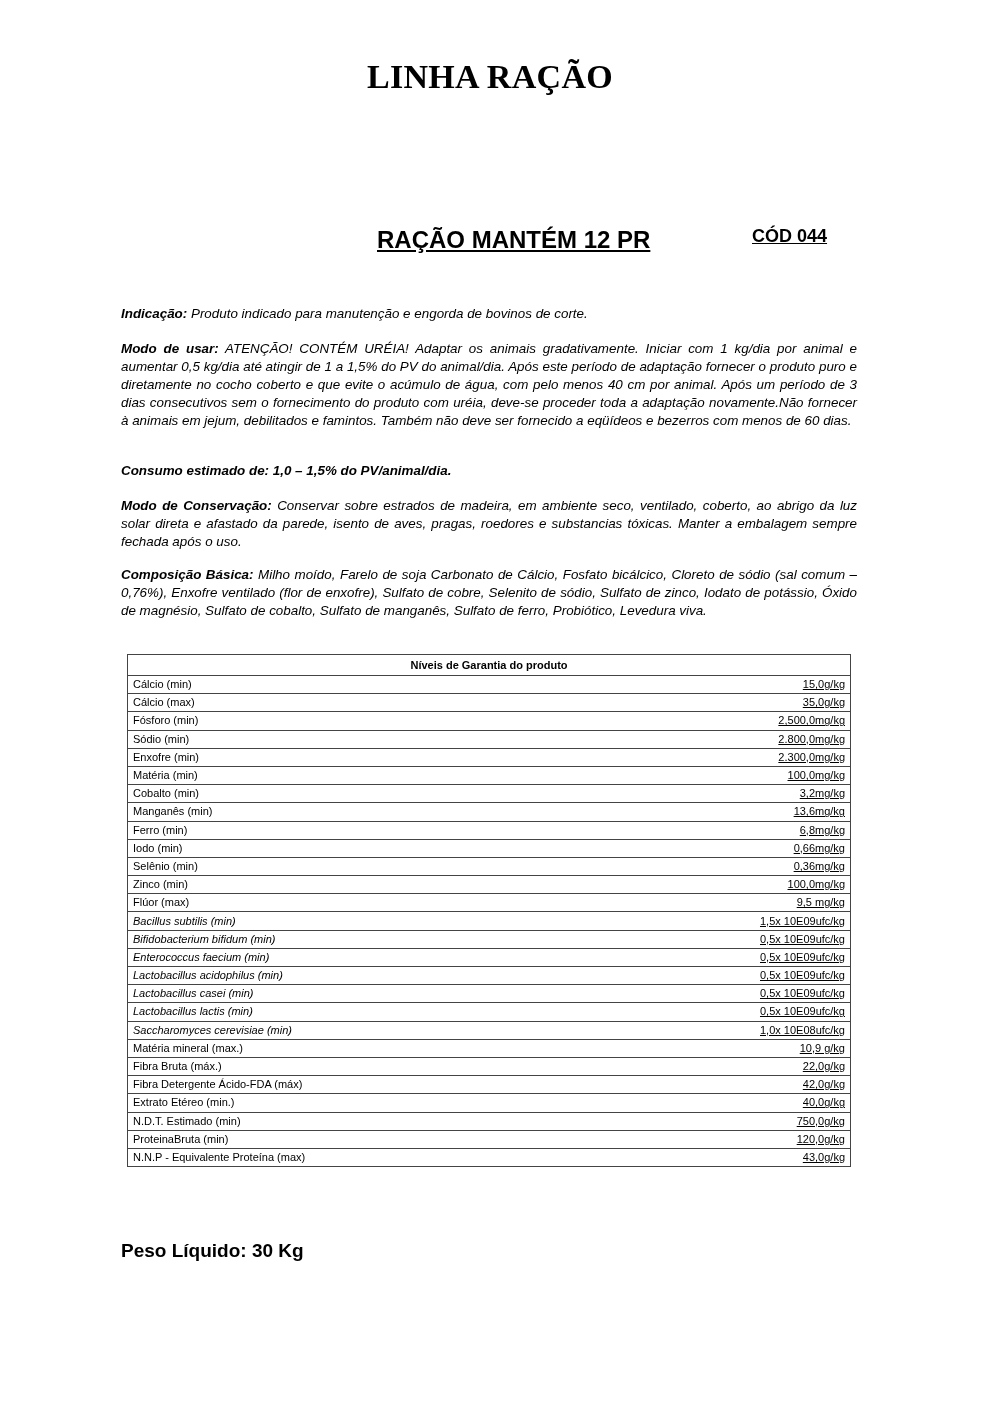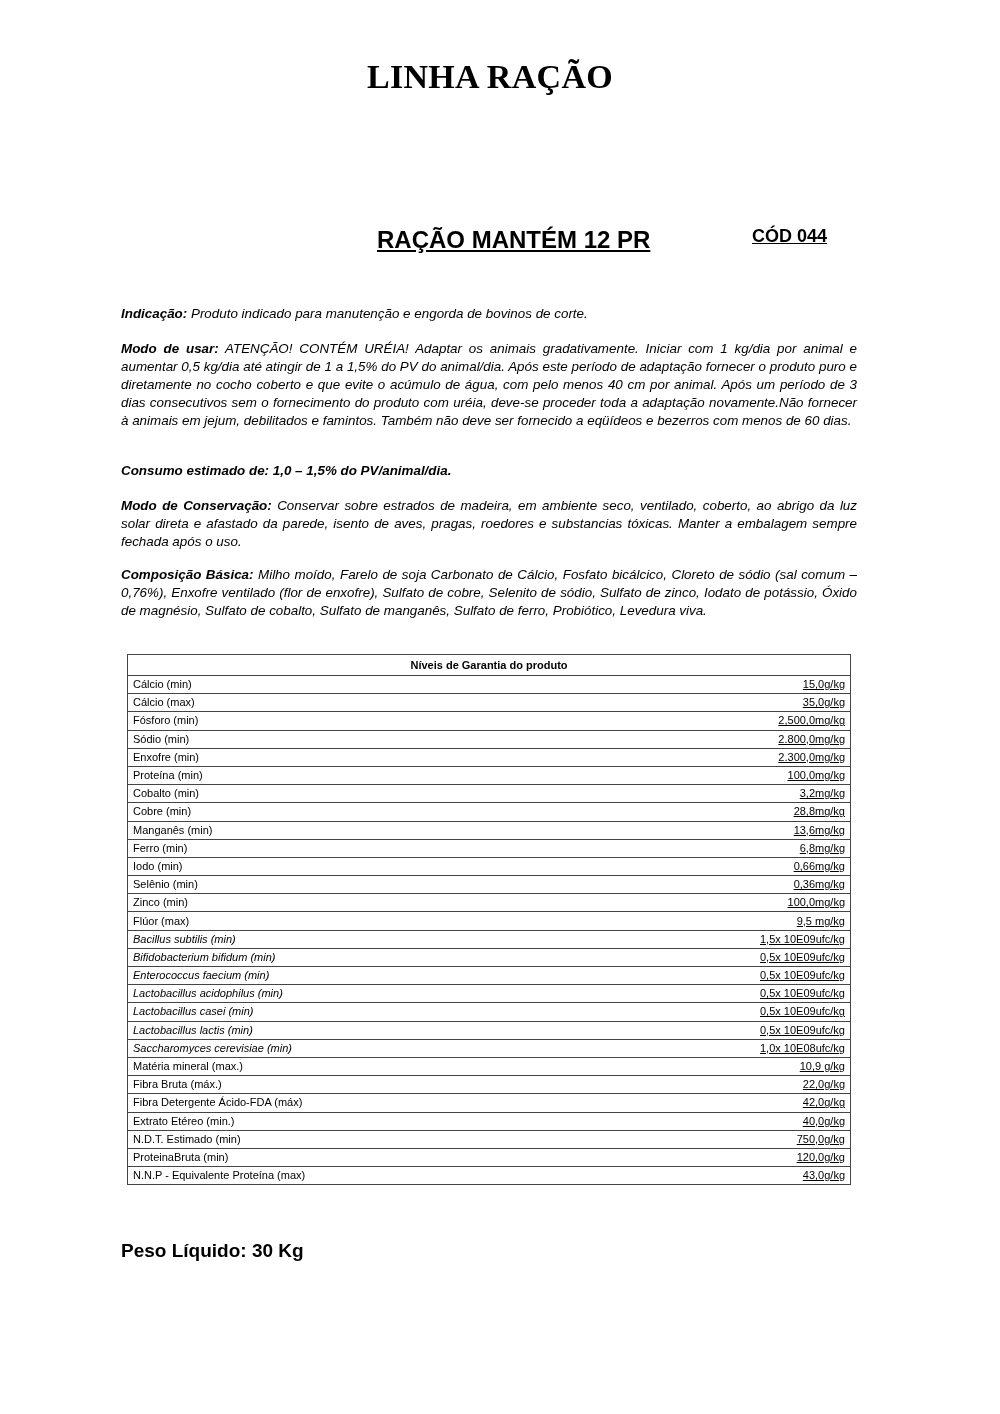--- a/index.html
+++ b/index.html
@@ -87,30 +87,26 @@
       </tr>
       <tr>
         <td class="name-cell">Sódio (min)</td>
         <td class="value">2.800,0mg/kg</td>
       </tr>
       <tr>
         <td class="name-cell">Enxofre (min)</td>
         <td class="value">2.300,0mg/kg</td>
       </tr>
       <tr>
-        <td class="name-cell">Proteína (min)</td>
+        <td class="name-cell">Matéria (min)</td>
         <td class="value">100,0mg/kg</td>
       </tr>
       <tr>
         <td class="name-cell">Cobalto (min)</td>
         <td class="value">3,2mg/kg</td>
-      </tr>
-      <tr>
-        <td class="name-cell">Cobre (min)</td>
-        <td class="value">28,8mg/kg</td>
       </tr>
       <tr>
         <td class="name-cell">Manganês (min)</td>
         <td class="value">13,6mg/kg</td>
       </tr>
       <tr>
         <td class="name-cell">Ferro (min)</td>
         <td class="value">6,8mg/kg</td>
       </tr>
       <tr>

